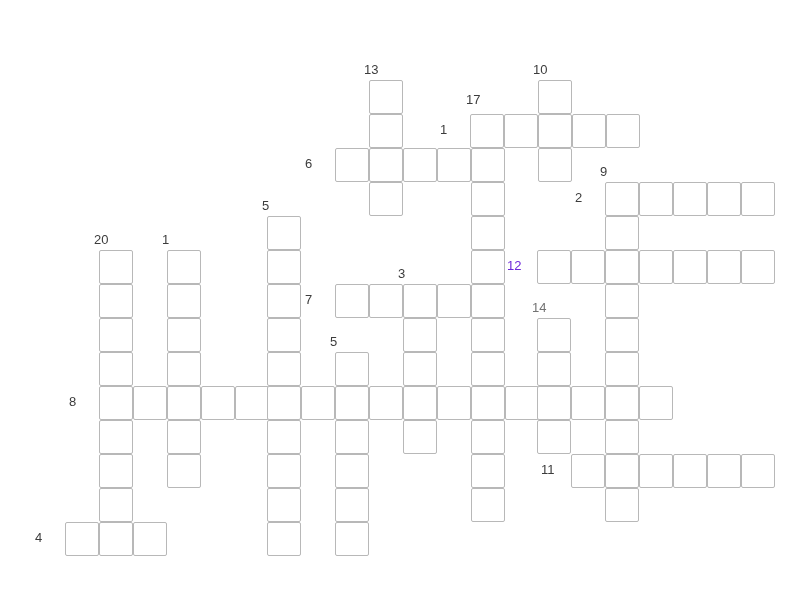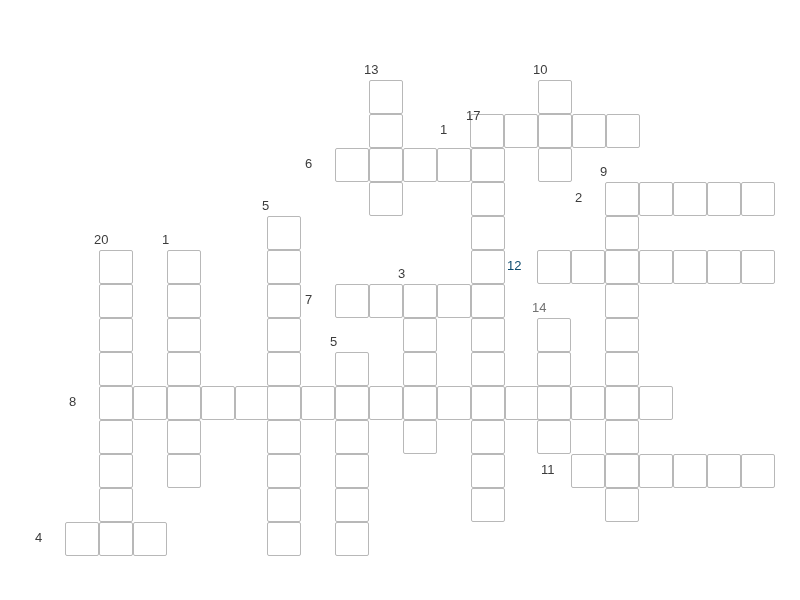--- a/index.html
+++ b/index.html
@@ -141,29 +141,29 @@
     <div class="cell" style="left: 335px; top: 488px; width: 34px; height: 34px; border-color: rgb(184, 184, 184);"></div>
     <div class="cell" style="left: 471px; top: 488px; width: 34px; height: 34px; border-color: rgb(184, 184, 184);"></div>
     <div class="cell" style="left: 605px; top: 488px; width: 34px; height: 34px; border-color: rgb(184, 184, 184);"></div>
     <div class="cell" style="left: 65px; top: 522px; width: 34px; height: 34px; border-color: rgb(184, 184, 184);"></div>
     <div class="cell" style="left: 99px; top: 522px; width: 34px; height: 34px; border-color: rgb(184, 184, 184);"></div>
     <div class="cell" style="left: 133px; top: 522px; width: 34px; height: 34px; border-color: rgb(184, 184, 184);"></div>
     <div class="cell" style="left: 267px; top: 522px; width: 34px; height: 34px; border-color: rgb(184, 184, 184);"></div>
     <div class="cell" style="left: 335px; top: 522px; width: 34px; height: 34px; border-color: rgb(184, 184, 184);"></div>
     <div class="clue-num above" style="left: 364px; top: 62px; color: rgb(60, 60, 60);">13</div>
     <div class="clue-num above" style="left: 533px; top: 62px; color: rgb(60, 60, 60);">10</div>
-    <div class="clue-num above" style="left: 466px; top: 108px; color: rgb(60, 60, 60);">17</div>
+    <div class="clue-num above" style="left: 466px; top: 92px; color: rgb(60, 60, 60);">17</div>
     <div class="clue-num" style="left: 440px; top: 122px; color: rgb(60, 60, 60);">1</div>
     <div class="clue-num" style="left: 305px; top: 156px; color: rgb(60, 60, 60);">6</div>
     <div class="clue-num above" style="left: 600px; top: 164px; color: rgb(60, 60, 60);">9</div>
     <div class="clue-num" style="left: 575px; top: 190px; color: rgb(60, 60, 60);">2</div>
     <div class="clue-num above" style="left: 262px; top: 198px; color: rgb(60, 60, 60);">5</div>
     <div class="clue-num above" style="left: 94px; top: 232px; color: rgb(60, 60, 60);">20</div>
     <div class="clue-num above" style="left: 162px; top: 232px; color: rgb(60, 60, 60);">1</div>
-    <div class="clue-num" style="left: 507px; top: 258px; color: #0c4a6e;">12</div>
+    <div class="clue-num" style="left: 507px; top: 258px; color: #6d28d9;">12</div>
     <div class="clue-num above" style="left: 398px; top: 266px; color: rgb(60, 60, 60);">3</div>
     <div class="clue-num" style="left: 305px; top: 292px; color: rgb(60, 60, 60);">7</div>
     <div class="clue-num above" style="left: 532px; top: 300px; color: #737373;">14</div>
     <div class="clue-num above" style="left: 330px; top: 334px; color: rgb(60, 60, 60);">5</div>
     <div class="clue-num" style="left: 69px; top: 394px; color: rgb(60, 60, 60);">8</div>
     <div class="clue-num" style="left: 541px; top: 462px; color: rgb(60, 60, 60);">11</div>
     <div class="clue-num" style="left: 35px; top: 530px; color: rgb(60, 60, 60);">4</div>
   </div>
 
 </body></html>

